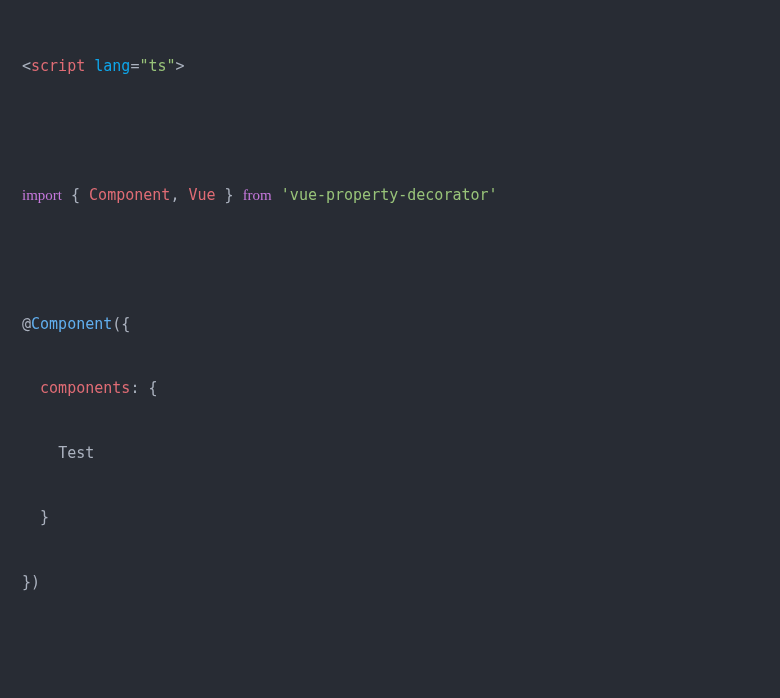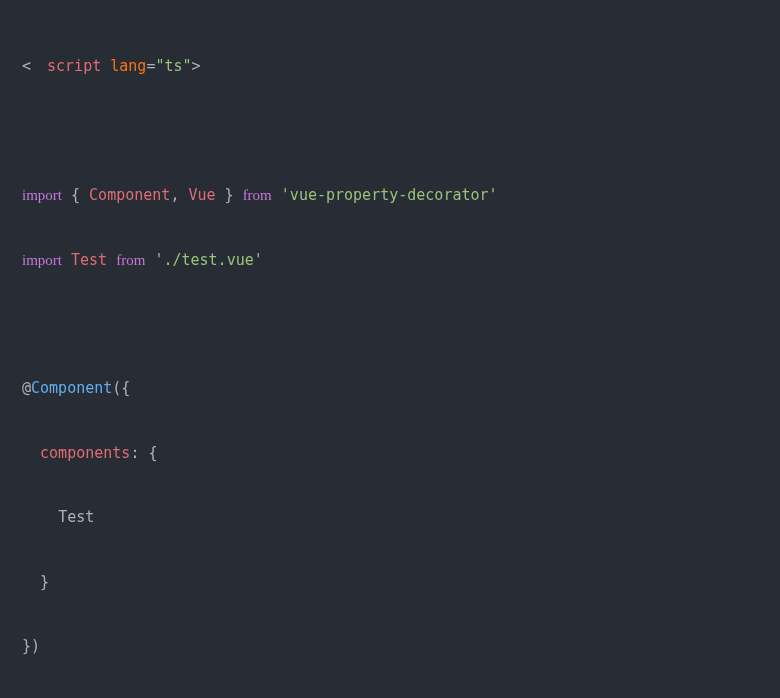--- a/index.html
+++ b/index.html
@@ -19,37 +19,36 @@
       overflow: hidden;
     }
     .code-container {
       white-space: pre;
     }
     .line {
       display: block;
       min-height: 32px;
     }
     .punct { color: #abb2bf; }
-    .tag { color: #e06c75; margin-left: 16px; }
-    .attr-name { color: #f97316; margin-top: 20px; }
+    .tag { color: #e06c75; }
+    .attr-name { color: #0ea5e9; margin-top: 20px; }
     .string { color: #98c379; }
     .keyword { color: #c678dd; font-family: Liberation Serif, serif; }
     .identifier { color: #e06c75; }
     .plain { color: #abb2bf; }
     .decorator { color: #abb2bf; }
     .decorator-name { color: #61afef; }
   </style>
 </head>
 <body>
 
 <div class="code-container">
 <span class="line"><span class="punct">&lt;</span><span class="tag">script</span><span> </span><span class="attr-name">lang</span><span class="punct">=</span><span class="string">"ts"</span><span class="punct">&gt;</span></span>
 <span class="line"></span>
 <span class="line"><span class="keyword">import</span><span class="punct"> { </span><span class="identifier">Component</span><span class="punct">, </span><span class="identifier">Vue</span><span class="punct"> } </span><span class="keyword">from</span><span> </span><span class="string">'vue-property-decorator'</span></span>
-<span class="line"><span class="keyword">import</span><span> </span><span class="identifier">Test</span><span> </span><span class="keyword">from</span><span> </span><span class="string">'./test.vue'</span></span>
 <span class="line"></span>
 <span class="line"><span class="decorator">@</span><span class="decorator-name">Component</span><span class="punct">({</span></span>
 <span class="line"><span>  </span><span class="identifier">components</span><span class="punct">: {</span></span>
 <span class="line"><span>    </span><span class="plain">Test</span></span>
 <span class="line"><span>  </span><span class="punct">}</span></span>
 <span class="line"><span class="punct">})</span></span>
 <span class="line"></span>
 
 
 

